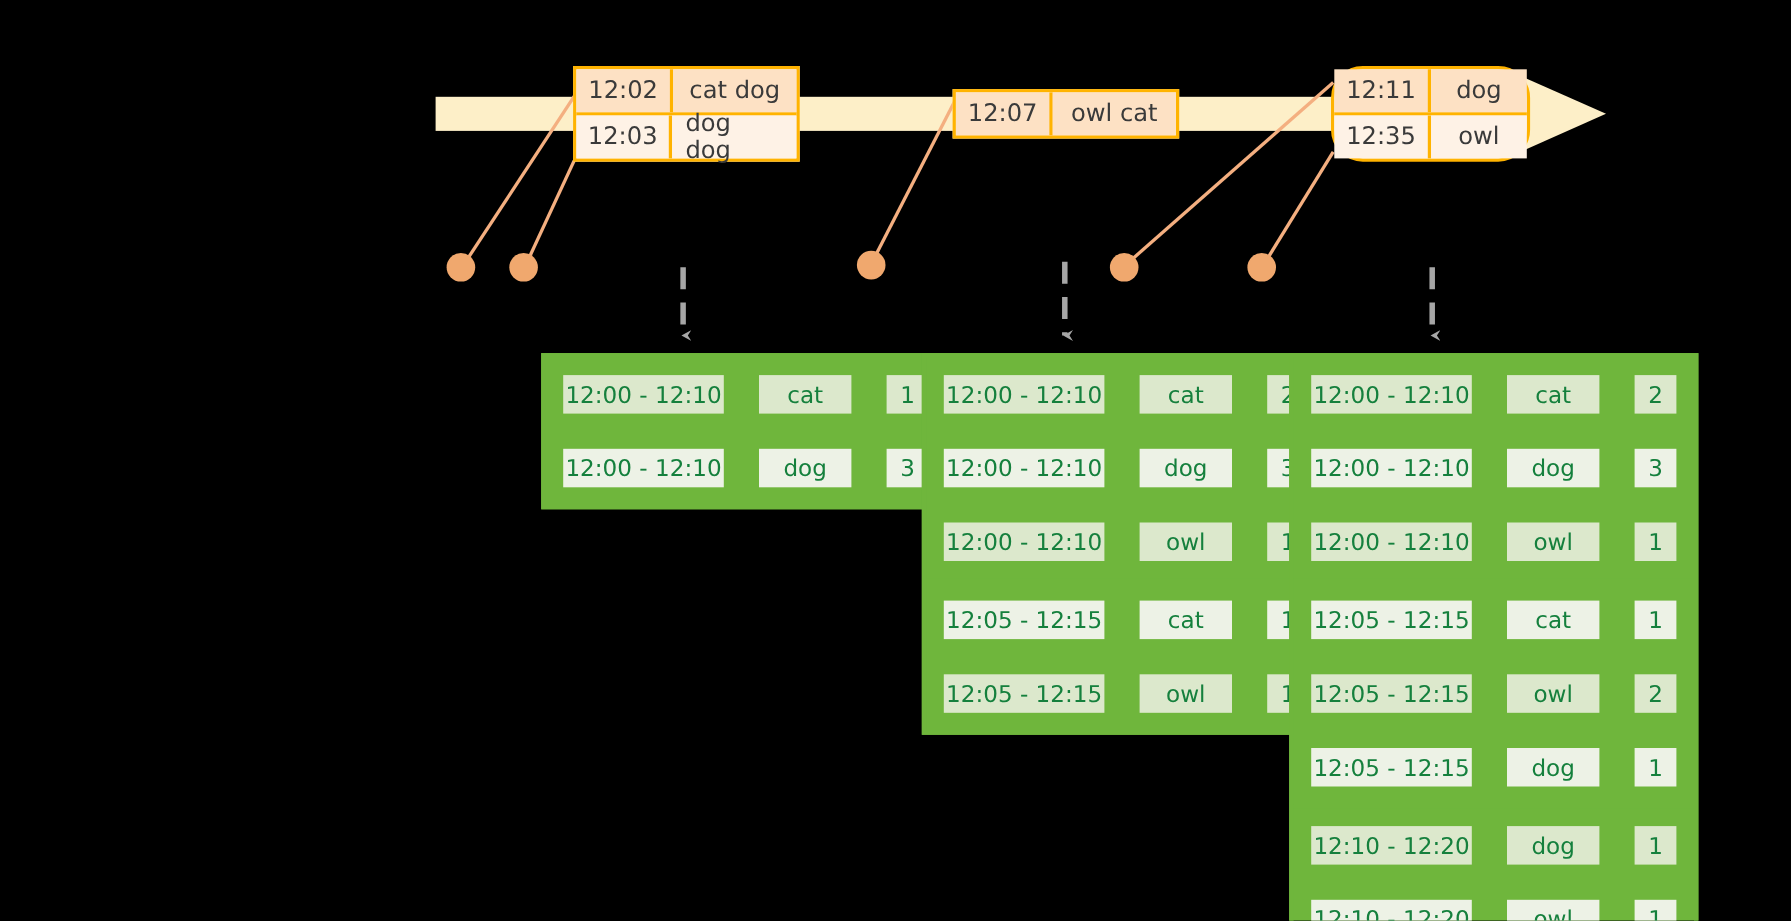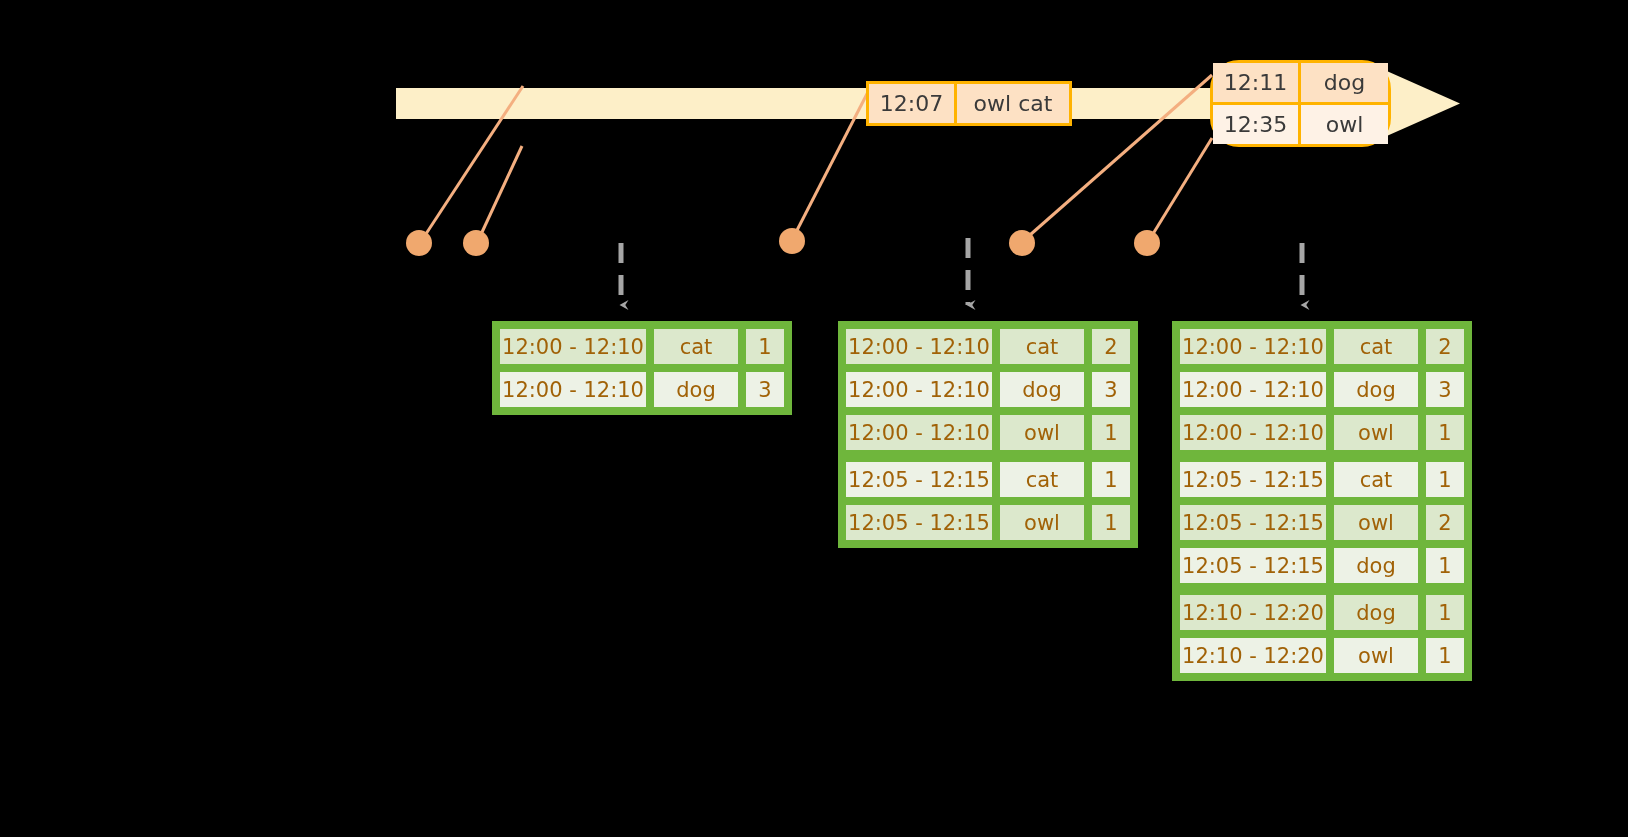--- a/index.html
+++ b/index.html
@@ -67,24 +67,24 @@
   }
   .rt-row {
     display: flex;
     align-items: stretch;
   }
   .rt-cell {
     display: flex;
     align-items: center;
     justify-content: center;
     font-size: 21px;
-    color: #a16207;
+    color: #15803d;
     height: 35px;
     box-sizing: border-box;
-    margin: 4px;
+    margin: 16px;
   }
   .rt-window { width: 146px; }
   .rt-key    { width: 84px; }
   .rt-count  { width: 38px; }
   .band-a .rt-cell { background: #DCE8CC; }
   .band-b .rt-cell { background: #EDF2E6; }
   .group-sep { height: 4px; background: #6FB63C; }
 </style>
 </head>
 <body>
@@ -119,20 +119,30 @@
       <circle cx="1147" cy="243" r="13"></circle>
     </g>
 
     <g stroke="#A6A6A6" stroke-width="5" stroke-dasharray="20 12" fill="none">
       <line x1="621" y1="243" x2="621" y2="305" marker-end="url(#dash-arrowhead)"></line>
       <line x1="968" y1="238" x2="968" y2="305" marker-end="url(#dash-arrowhead)"></line>
       <line x1="1302" y1="243" x2="1302" y2="305" marker-end="url(#dash-arrowhead)"></line>
     </g>
   </svg>
 
+  <div class="event-box" style="left:521px; top:60px; width:206px;">
+    <div class="event-row shade-a">
+      <div class="ev-time">12:02</div>
+      <div class="ev-words">cat dog</div>
+    </div>
+    <div class="event-row shade-b">
+      <div class="ev-time">12:03</div>
+      <div class="ev-words">dog dog</div>
+    </div>
+  </div>
 
   <div class="event-box" style="left:866px; top:81px; width:206px;">
     <div class="event-row shade-a">
       <div class="ev-time">12:07</div>
       <div class="ev-words">owl cat</div>
     </div>
   </div>
 
   <div class="event-box" style="left:1210px; top:60px; width:181px;border-radius:29px;">
     <div class="event-row shade-a">

